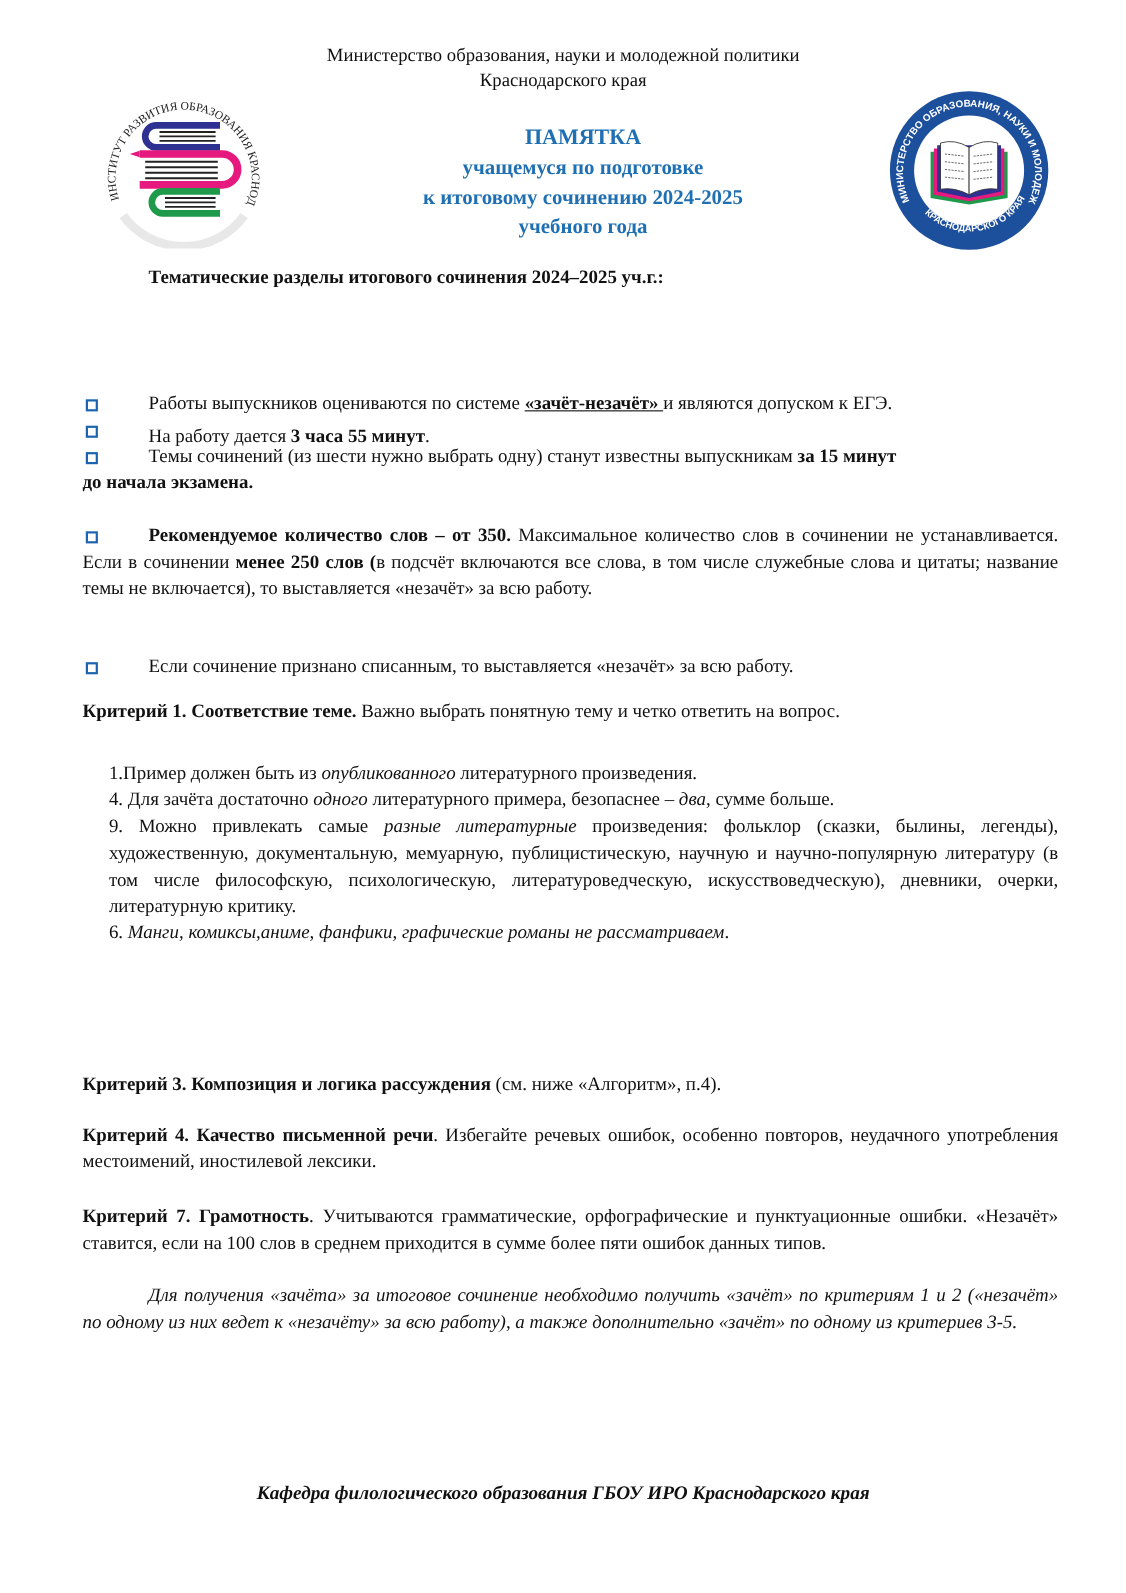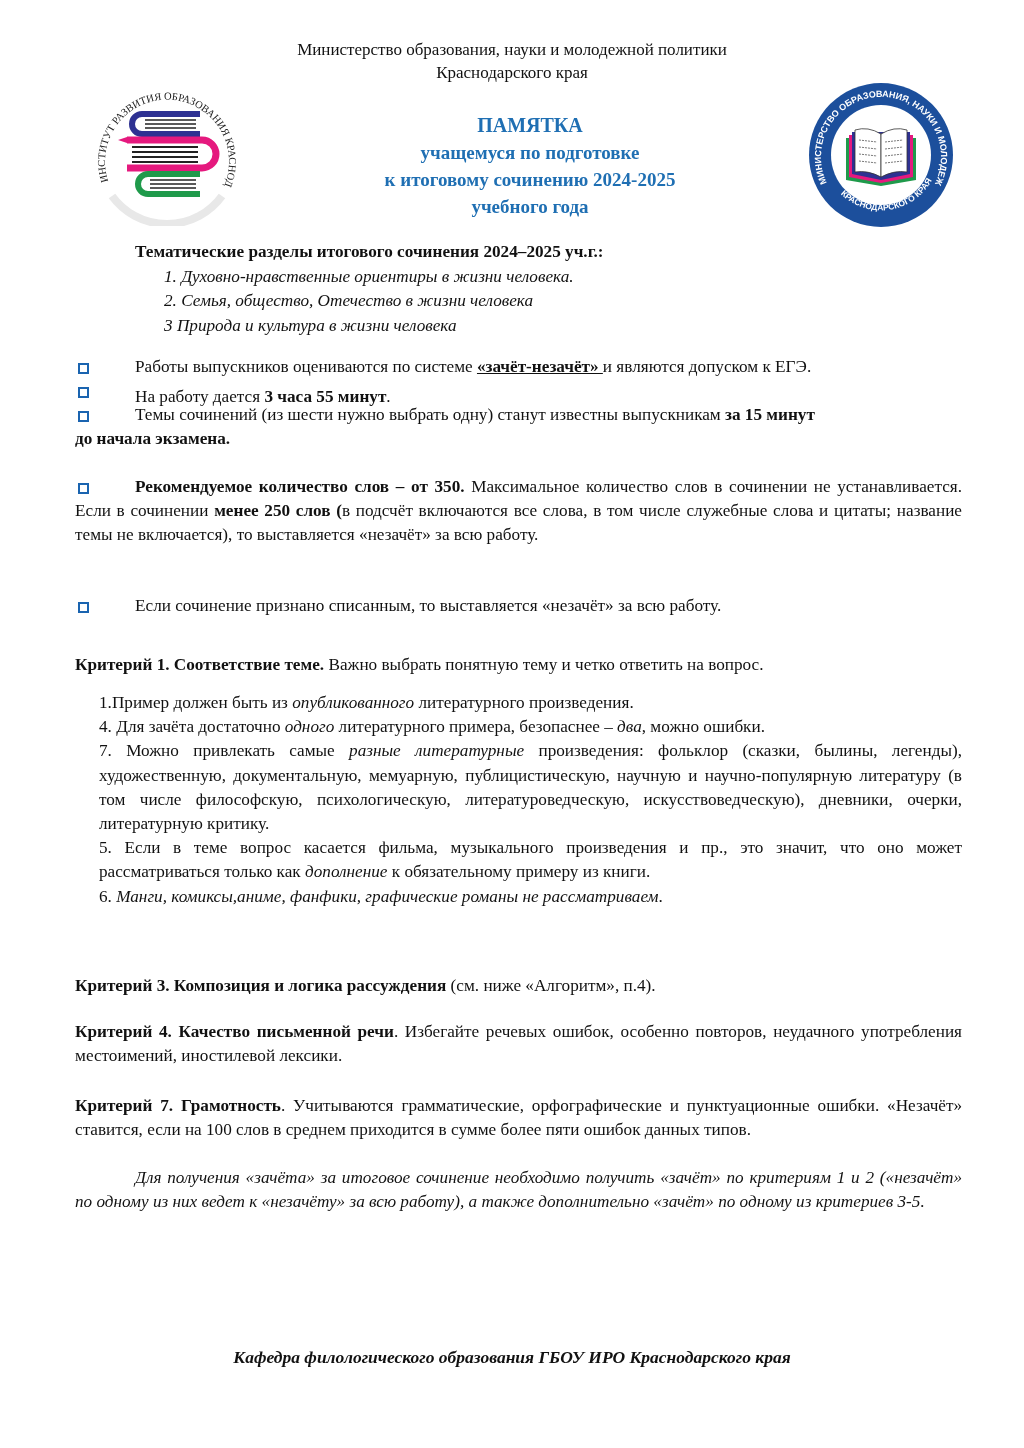--- a/index.html
+++ b/index.html
@@ -84,25 +84,20 @@
 
 <div class="abs title" style="top:112px;">
   <div class="big">ПАМЯТКА</div>
   <div>учащемуся по подготовке</div>
   <div>к итоговому сочинению 2024-2025</div>
   <div>учебного года</div>
 </div>
 
 <div class="abs" style="left:135px; top:240px; font-size:17.2px; line-height:24.5px;">
   <div style="font-weight:bold;">Тематические разделы итогового сочинения 2024–2025 уч.г.:</div>
-  <div style="padding-left:29px; font-style:italic;">
-    <div>1.  Духовно-нравственные ориентиры в жизни человека.</div>
-    <div>2.  Семья, общество, Отечество в жизни человека</div>
-    <div>3  Природа и культура в жизни человека</div>
-  </div>
 </div>
 
 <span class="cb" style="top:363px;"></span>
 <div class="li" style="left:135px; top:355px;">
   <span>Работы выпускников оцениваются по системе </span><b style="text-decoration:underline; text-decoration-thickness:1px;">«зачёт-незачёт» </b><span>и являются допуском к ЕГЭ.</span>
 </div>
 
 <span class="cb" style="top:387px;"></span>
 <div class="li" style="left:135px; top:385px;text-align:right;">
   <span>На работу дается </span><b>3 часа 55 минут</b><span>.</span>
@@ -114,30 +109,29 @@
 </div>
 
 <span class="cb" style="top:483px;"></span>
 <div class="abs p" style="top:475px; text-indent:60px;">
   <b>Рекомендуемое количество слов – от 350.</b><span> Максимальное количество слов в сочинении не устанавливается. Если в сочинении </span><b>менее 250 слов (</b><span>в подсчёт включаются все слова, в том числе служебные слова и цитаты; название темы не включается), то выставляется «незачёт» за всю работу.</span>
 </div>
 
 <span class="cb" style="top:602px;"></span>
 <div class="li" style="left:135px; top:594px;">Если сочинение признано списанным, то выставляется «незачёт» за всю работу.</div>
 
-<div class="abs p" style="top:653px;">
+<div class="abs p" style="top:635px;">
   <b>Критерий 1. Соответствие теме.</b><span> Важно выбрать понятную тему и четко ответить на вопрос.</span>
 </div>
 
 <div class="abs p" style="top:691px;">
   <div style="padding-left:24px;">
     <div><span>1.Пример  должен быть из  </span><i>опубликованного</i><span>  литературного  произведения.</span></div>
-    <div><span>4. Для зачёта достаточно </span><i>одного</i><span> литературного примера, безопаснее – </span><i>два</i><span>, можно ошибки.</span></div>
-    <div><span>7. Можно  привлекать  самые </span><i>разные литературные</i><span> произведения: фольклор (сказки, былины, легенды),  художественную,  документальную,  мемуарную, публицистическую, научную и научно-популярную  литературу  (в  том  числе  философскую,  психологическую, литературоведческую,  искусствоведческую),  дневники, очерки,  литературную  критику.</span></div>
-    <div><span>5. Если в теме вопрос касается фильма, музыкального произведения и пр., это значит, что оно может рассматриваться только как </span><i>дополнение</i><span> к обязательному примеру из книги.</span></div>
+    <div><span>4. Для зачёта достаточно </span><i>одного</i><span> литературного примера, безопаснее – </span><i>два</i><span>, сумме больше.</span></div>
+    <div><span>9. Можно  привлекать  самые </span><i>разные литературные</i><span> произведения: фольклор (сказки, былины, легенды),  художественную,  документальную,  мемуарную, публицистическую, научную и научно-популярную  литературу  (в  том  числе  философскую,  психологическую, литературоведческую,  искусствоведческую),  дневники, очерки,  литературную  критику.</span></div>
     <div><span>6. </span><i>Манги, комиксы,аниме,  фанфики, графические романы  не рассматриваем</i><span>.</span></div>
   </div>
 </div>
 
 <div class="abs p" style="top:974px;">
   <b>Критерий 3. Композиция и логика рассуждения</b><span> (см. ниже «Алгоритм», п.4).</span>
 </div>
 
 <div class="abs p" style="top:1020px;">
   <b>Критерий 4. Качество письменной речи</b><span>. Избегайте речевых ошибок, особенно повторов, неудачного употребления местоимений, иностилевой лексики.</span>

